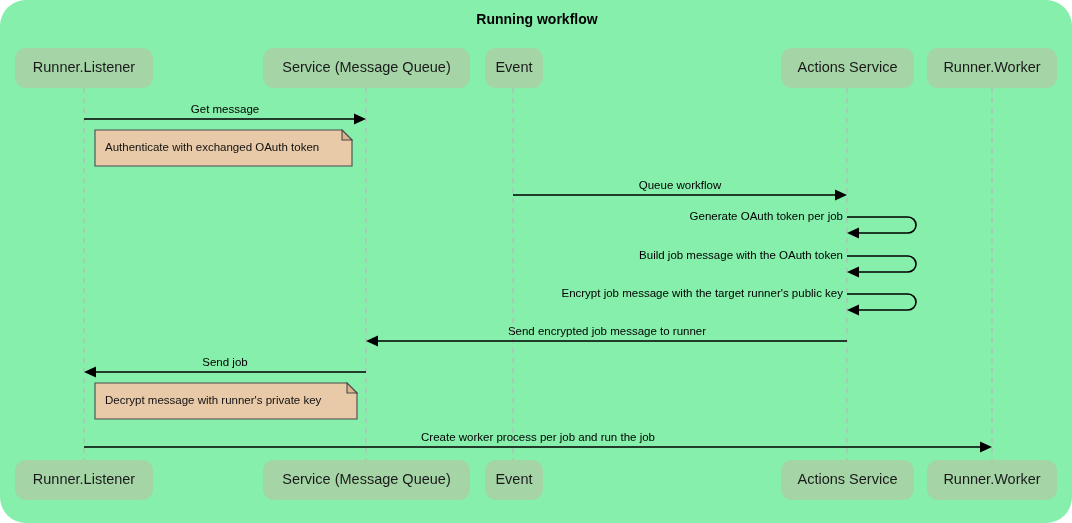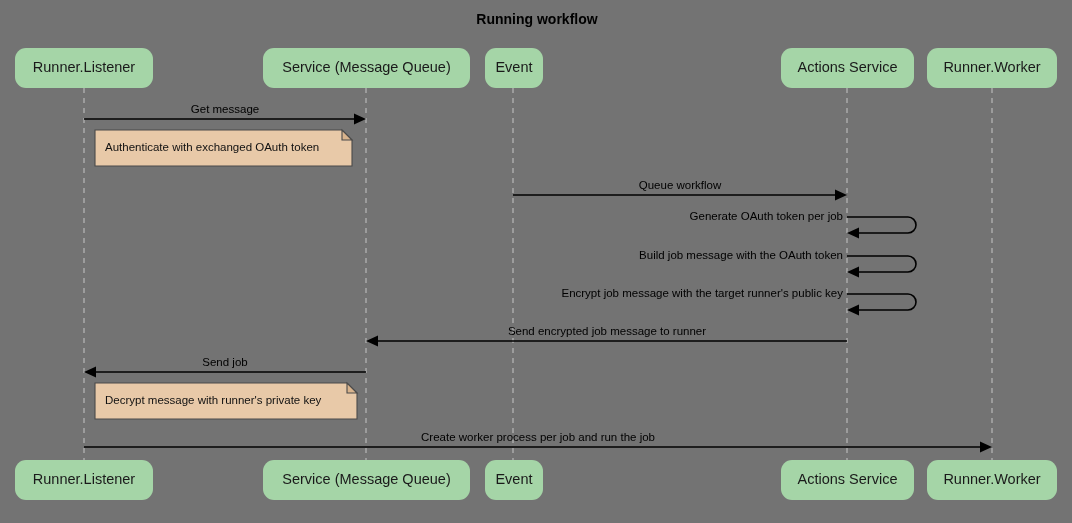--- a/index.html
+++ b/index.html
@@ -9,21 +9,22 @@
   }
   body {
     font-family: "Liberation Sans", sans-serif;
     color: #000000;
   }
   #diagram-root {
     position: relative;
     width: 1072px;
     height: 523px;
     overflow: hidden;
-    background: #737373;
+    background: #86efac;
+    border-radius: 26px;
   }
   #diagram-svg {
     position: absolute;
     left: 0;
     top: 0;
     width: 1072px;
     height: 523px;
   }
   .title-text {
     font-size: 14px;

